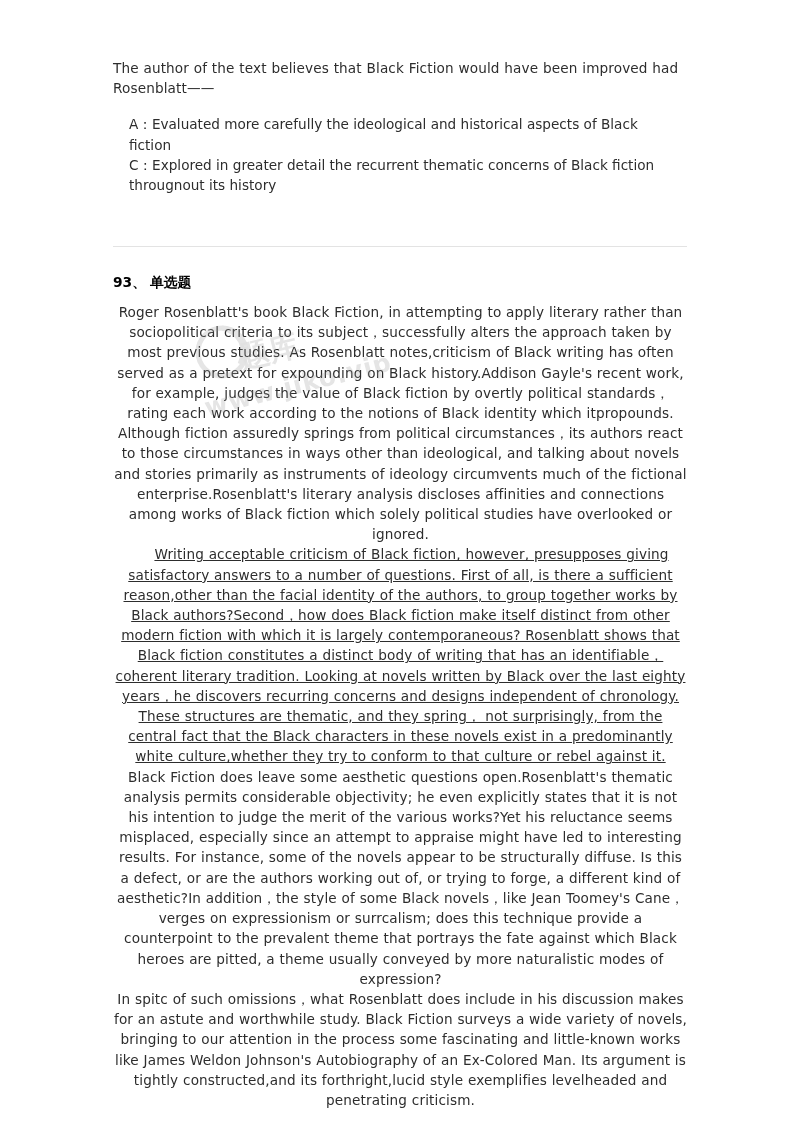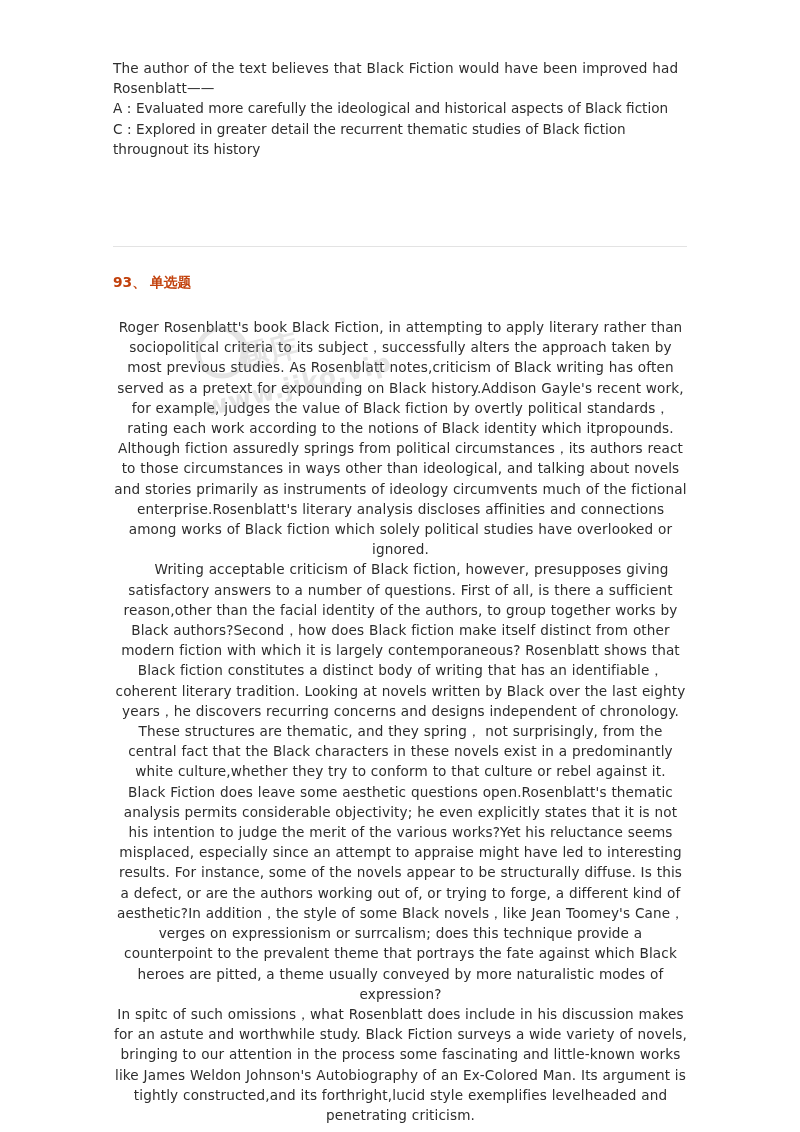--- a/index.html
+++ b/index.html
@@ -51,21 +51,21 @@
   .qtext {
     font-size: 13.6px;
     line-height: 20.2px;
     color: #2d2d2d;
     margin: 0;
     letter-spacing: 0.01em;
     word-spacing: 0.02em;
   }
 
   .options {
-    margin: 0;
+    margin: 16px;
     padding: 0;
     list-style: none;
   }
   .option {
     font-size: 13.6px;
     line-height: 20.2px;
     color: #2d2d2d;
     margin: 0;
   }
   .opt-letter { }
@@ -90,52 +90,53 @@
     left: 113px;
     top: 272px;
     width: 575px;
     z-index: 1;
   }
 
   .qhead {
     font-size: 13.8px;
     line-height: 20px;
     font-weight: 700;
-    color: #c2410c;
-    margin: 0 0 25px 0;
+    color: #000000;
+    margin: 0 0 10px 0;
   }
   .qhead .qnum { }
   .qhead .qsep { }
   .qhead .qtype { margin-left: 4px; }
 
   .passage p {
     font-size: 13.6px;
     line-height: 20.2px;
     color: #2d2d2d;
     margin: 0;
     letter-spacing: 0.01em;
     word-spacing: 0.02em;
     text-align: center;
   }
   .passage p.indent {
     text-indent: 22px;
+    text-decoration: underline;
   }
 </style>
 </head>
 <body>
 
 <div class="page">
 
   <div class="content">
 
     <p class="qtext"><span>The author of the text believes that Black Fiction would have been improved had</span> <span>Rosenblatt——</span></p>
 
     <ul class="options">
       <li class="option"><span class="opt-letter">A</span><span class="opt-colon">：</span><span class="opt-body">Evaluated more carefully the ideological and historical aspects of Black fiction</span></li>
-      <li class="option"><span class="opt-letter">C</span><span class="opt-colon">：</span><span class="opt-body">Explored in greater detail the recurrent thematic studies of Black fiction througnout its history</span></li>
+      <li class="option"><span class="opt-letter">C</span><span class="opt-colon">：</span><span class="opt-body">Explored in greater detail the recurrent thematic concerns of Black fiction througnout its history</span></li>
     </ul>
   </div>
 
   <hr class="divider">
 
   <div class="block2">
 
     <h2 class="qhead"><span class="qnum">93</span><span class="qsep">、</span><span class="qtype">单选题</span></h2>
 
     <div class="passage">

